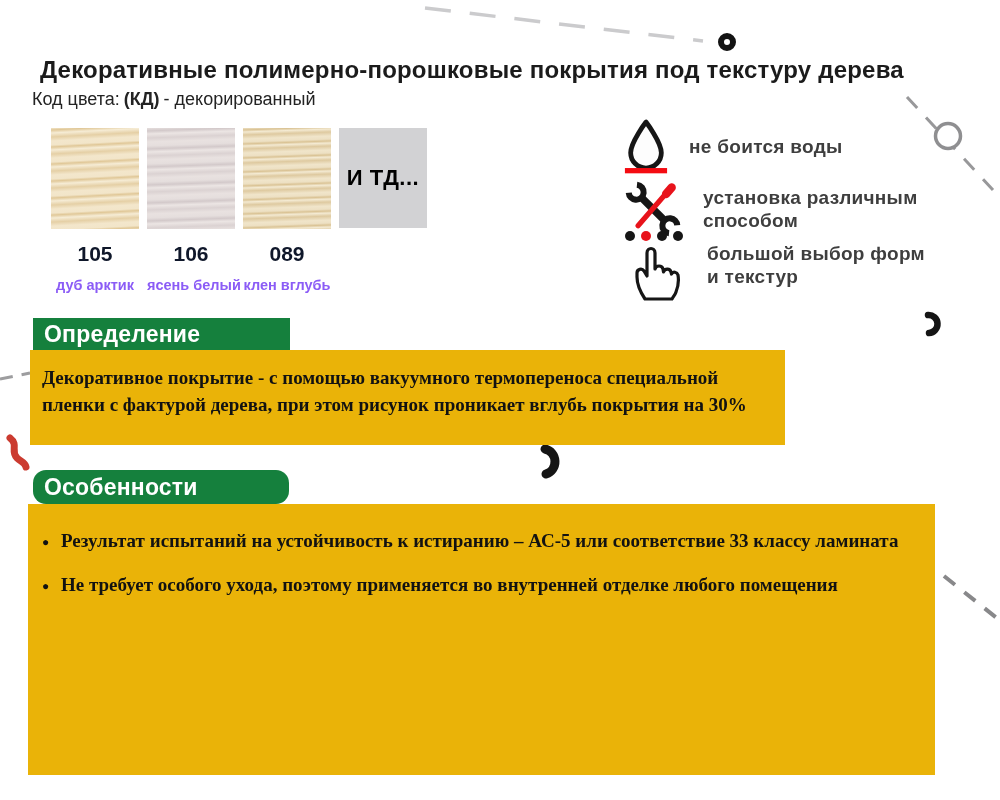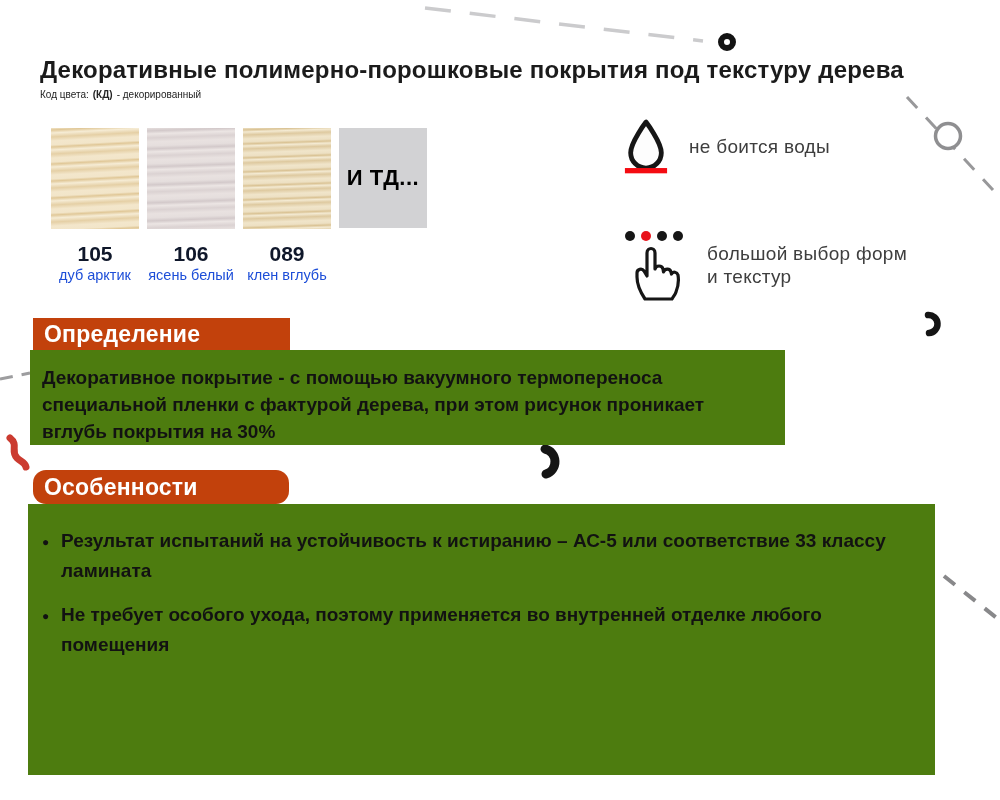--- a/index.html
+++ b/index.html
@@ -1,42 +1,42 @@
 <!DOCTYPE html>
 <html><head>
 <meta charset="utf-8">
 <style>
   html,body{margin:0;padding:0;background:#ffffff;}
   .page{position:relative;width:1000px;height:800px;background:#ffffff;overflow:hidden;
         font-family:"Liberation Sans",sans-serif;color:#1b1b1b;}
   .deco{position:absolute;left:0;top:0;width:1000px;height:800px;pointer-events:none;}
 
   .title{position:absolute;left:40px;top:56px;font-size:24px;font-weight:800;color:#1b1b1b;letter-spacing:0.2px;}
-  .subtitle{position:absolute;left:40px;top:89px;font-size:10px;font-weight:500;color:#232323;}
+  .subtitle{position:absolute;left:32px;top:89px;font-size:18px;font-weight:500;color:#232323;}
   .sub-code{font-weight:800;margin:0 4px;}
 
   .swatch-row{position:absolute;left:51px;top:128px;display:flex;gap:8px;}
   .swatch-cell{width:88px;text-align:center;}
   .swatch{width:88px;height:101px;}
   .etc-box{width:88px;height:100px;background:#d2d2d4;display:flex;align-items:center;justify-content:center;
            font-size:22px;font-weight:700;color:#000000;letter-spacing:0.5px;}
   .sw-code{margin-top:13px;font-size:21px;font-weight:600;color:#0f172a;}
-  .sw-name{margin-top:1px;font-size:14.5px;font-weight:400;color:#1d4ed8;white-space:nowrap;}
+  .sw-name{margin-top:11px;font-size:14.5px;font-weight:700;color:#8b5cf6;white-space:nowrap;}
 
   .benefit{position:absolute;left:623px;display:flex;align-items:center;gap:20px;}
-  .benefit .txt{font-size:19px;line-height:23px;font-weight:400;color:#3e3e3e;letter-spacing:0.3px;}
+  .benefit .txt{font-size:19px;line-height:23px;font-weight:700;color:#3e3e3e;letter-spacing:0.3px;}
   .b1{top:118px;} .b2{top:181px;} .b3{top:228px;}
   .icon-wrap{flex:0 0 auto;display:flex;align-items:center;justify-content:center;}
 
-  .red-tab{position:absolute;background:#c2410c;color:#ffffff;display:flex;align-items:center;
+  .red-tab{position:absolute;background:#15803d;color:#ffffff;display:flex;align-items:center;
            padding-left:11px;font-size:23px;font-weight:700;letter-spacing:0.2px;}
   .tab-def{left:33px;top:318px;width:246px;height:32px;}
   .tab-feat{left:33px;top:470px;width:245px;height:34px;border-radius:13px;}
 
-  .gray-box{position:absolute;background:#4d7c0f;color:#121212;}
+  .gray-box{position:absolute;background:#eab308;color:#121212;font-family:Liberation Serif, serif;}
   .box-def{left:30px;top:350px;width:723px;height:81px;padding:14px 20px 0 12px;
            font-size:19px;font-weight:600;line-height:27px;}
   .box-feat{left:28px;top:504px;width:883px;height:249px;padding:22px 12px 0 12px;}
 
   .feat-list{list-style:none;margin:0;padding:0;width:868px;}
   .feat-list li{position:relative;padding-left:21px;margin-bottom:14px;
                 font-size:19px;font-weight:600;line-height:30px;color:#121212;}
   .feat-list li::before{content:"\25CF";position:absolute;left:2px;top:1px;font-size:12px;color:#121212;}
 </style>
 </head>
@@ -87,20 +87,35 @@
       <svg width="46" height="56" viewBox="0 0 48 58" xmlns="http://www.w3.org/2000/svg">
         <path d="M24,4 C24,4 8,25 8,36 a16,16 0 0 0 32,0 C40,25 24,4 24,4 Z" fill="#fdfdfd" stroke="#161616" stroke-width="5" stroke-linejoin="round"></path>
         <rect x="2" y="52" width="44" height="5.5" fill="#f40b12"></rect>
       </svg>
     </span>
     <span class="txt">
       <span>не боится воды</span>
     </span>
   </div>
 
+  <div class="benefit b2">
+    <span class="icon-wrap">
+      <svg width="60" height="56" viewBox="0 0 60 60" xmlns="http://www.w3.org/2000/svg">
+        <line x1="18" y1="18" x2="42" y2="42" stroke="#161616" stroke-width="8"></line>
+        <circle cx="12" cy="12" r="8" fill="none" stroke="#161616" stroke-width="6.5" stroke-dasharray="36 14.3" transform="rotate(-84 12 12)"></circle>
+        <circle cx="48" cy="48" r="8" fill="none" stroke="#161616" stroke-width="6.5" stroke-dasharray="36 14.3" transform="rotate(96 48 48)"></circle>
+        <line x1="50" y1="7" x2="44" y2="14" stroke="#e8131b" stroke-width="9" stroke-linecap="round"></line>
+        <line x1="46" y1="11" x2="14" y2="48" stroke="#e8131b" stroke-width="5.5" stroke-linecap="round"></line>
+      </svg>
+    </span>
+    <span class="txt">
+      <span>установка различным</span><br>
+      <span>способом</span>
+    </span>
+  </div>
 
   <div class="benefit b3">
     <span class="icon-wrap">
       <svg width="64" height="74" viewBox="0 0 64 74" xmlns="http://www.w3.org/2000/svg">
         <circle cx="7" cy="8" r="5" fill="#161616"></circle>
         <circle cx="23" cy="8" r="5" fill="#e8131b"></circle>
         <circle cx="39" cy="8" r="5" fill="#161616"></circle>
         <circle cx="55" cy="8" r="5" fill="#161616"></circle>
         <path d="M22,71 C18,65 14,57 14,49 L14,45 C14,41 19,40 21,43 L24,48 L24,25 C24,19 32,19 32,25 L32,41 C33,37 39,37 40,41 L40.5,44 C42,40 47,40.5 48,44 L48.5,46 C50,43 54,44 55,47 C56,53 55,59 53,64 C52,67 50,69 49,71 Z" fill="#ffffff" stroke="#161616" stroke-width="3.2" stroke-linejoin="round" stroke-linecap="round"></path>
       </svg>

